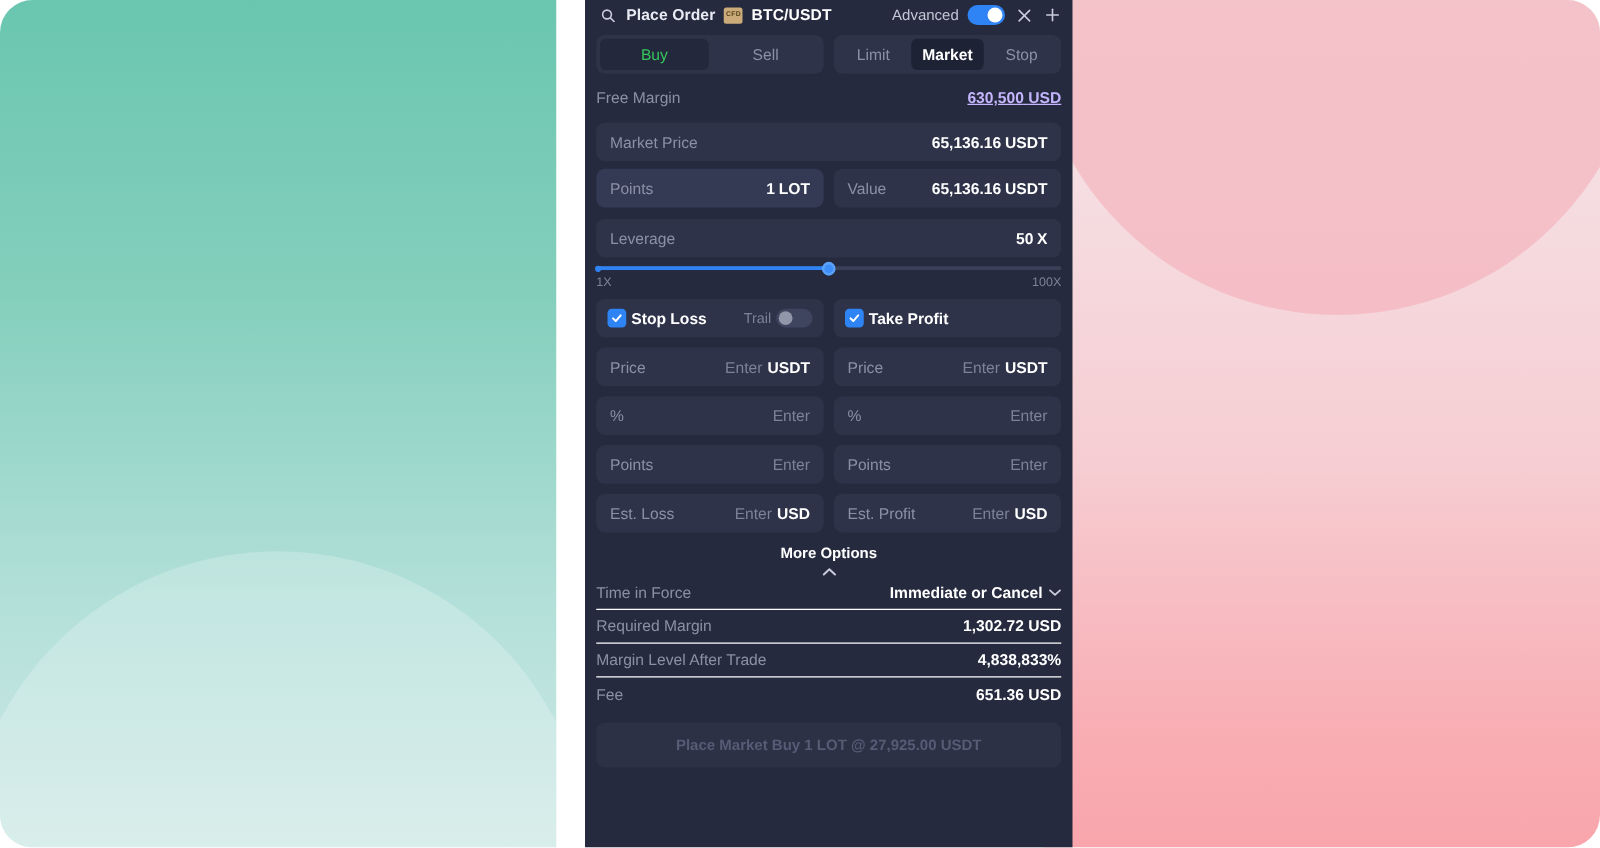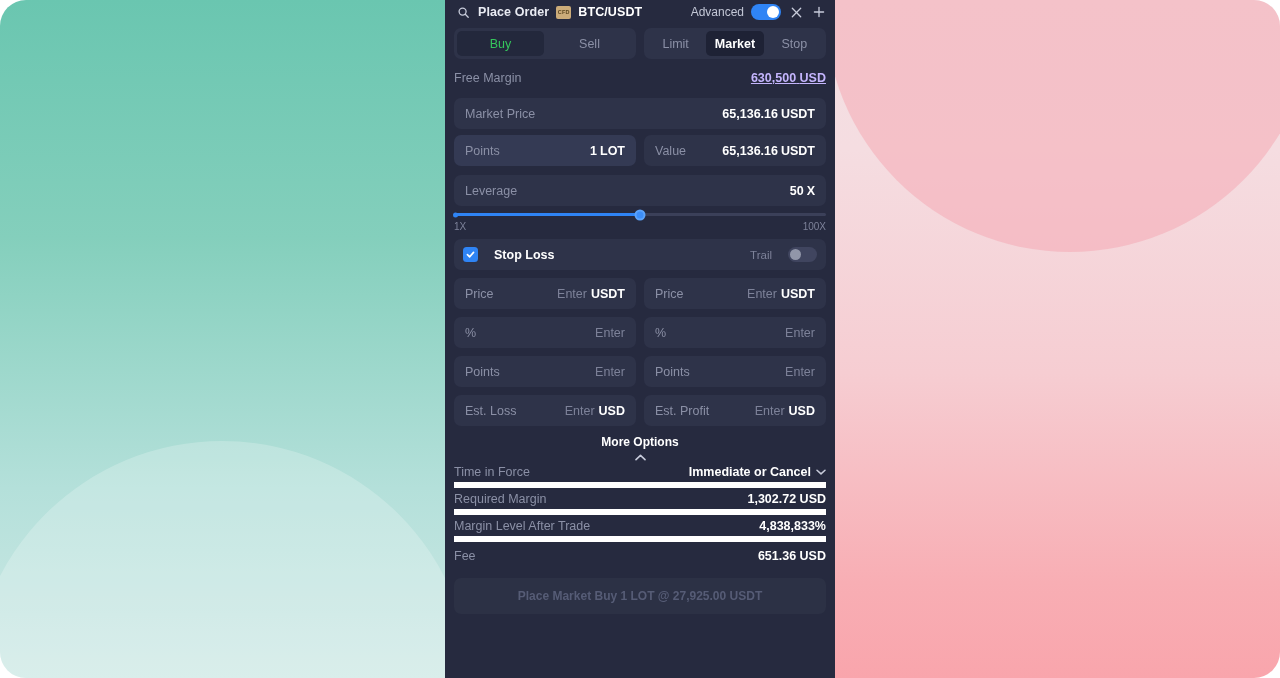--- a/index.html
+++ b/index.html
@@ -54,21 +54,21 @@
     top: -238px;
     width: 490px;
     height: 490px;
     border-radius: 50%;
     background: rgba(244,170,180,0.55);
   }
 
   
   .panel {
     position: absolute;
-    left: 445px; top: 0;
+    left: 468px; top: 0;
     width: 390px; height: 678px;
     background: #262a3f;
     color: #e8eaf2;
     font-size: 12.5px;
     overflow: hidden;
   }
 
   
   .panel-header {
     display: flex;
@@ -245,21 +245,21 @@
   }
 
   
   .cbox-row {
     display: flex;
     align-items: center;
     height: 31px;
     border-radius: 7px;
     background: #2e3349;
     padding: 0 9px;
-    gap: 16px;
+    gap: 4px;
   }
   .cbox {
     width: 15px; height: 15px;
     border-radius: 3.5px;
     background: #2f84f5;
     display: flex;
     align-items: center;
     justify-content: center;
     flex: none;
     cursor: pointer;
@@ -309,21 +309,21 @@
   }
   .chev { color: #c8ccdb; display: flex; }
 
   .opt-row {
     display: flex;
     align-items: center;
     justify-content: space-between;
     height: 27px;
     margin: 0 9px;
     font-size: 12.5px;
-    border-bottom: 6px solid #ffffff;
+    border-bottom: 1px solid #ffffff;
   }
   .opt-row .lbl { color: #8b90a6; }
   .opt-row .rt {
     display: flex;
     align-items: center;
     gap: 5px;
     color: #ffffff;
     font-weight: 700;
   }
   .opt-row .rt .chev-sm { color: #c8ccdb; display: flex; }
@@ -459,20 +459,28 @@
             <svg width="9" height="9" viewBox="0 0 10 10" fill="none" stroke="#ffffff" stroke-width="1.8" stroke-linecap="round" stroke-linejoin="round">
               <polyline points="1.6,5.2 4,7.6 8.4,2.6"></polyline>
             </svg>
           </span>
           <span class="cbox-label">Stop Loss</span>
           <span class="sp"></span>
           <span class="trail-label">Trail</span>
           <span class="toggle-off">
             <span class="knob"></span>
           </span>
+        </div>
+        <div class="cbox-row">
+          <span class="cbox">
+            <svg width="9" height="9" viewBox="0 0 10 10" fill="none" stroke="#ffffff" stroke-width="1.8" stroke-linecap="round" stroke-linejoin="round">
+              <polyline points="1.6,5.2 4,7.6 8.4,2.6"></polyline>
+            </svg>
+          </span>
+          <span class="cbox-label">Take Profit</span>
         </div>
       </div>
     </div>
 
     <div class="field-wrap" style="margin-top:8px;">
       <div class="fields-2">
         <div class="field">
           <span class="f-lbl">Price</span>
           <span class="f-ph">
             <span>Enter</span><span class="unit">USDT</span>

